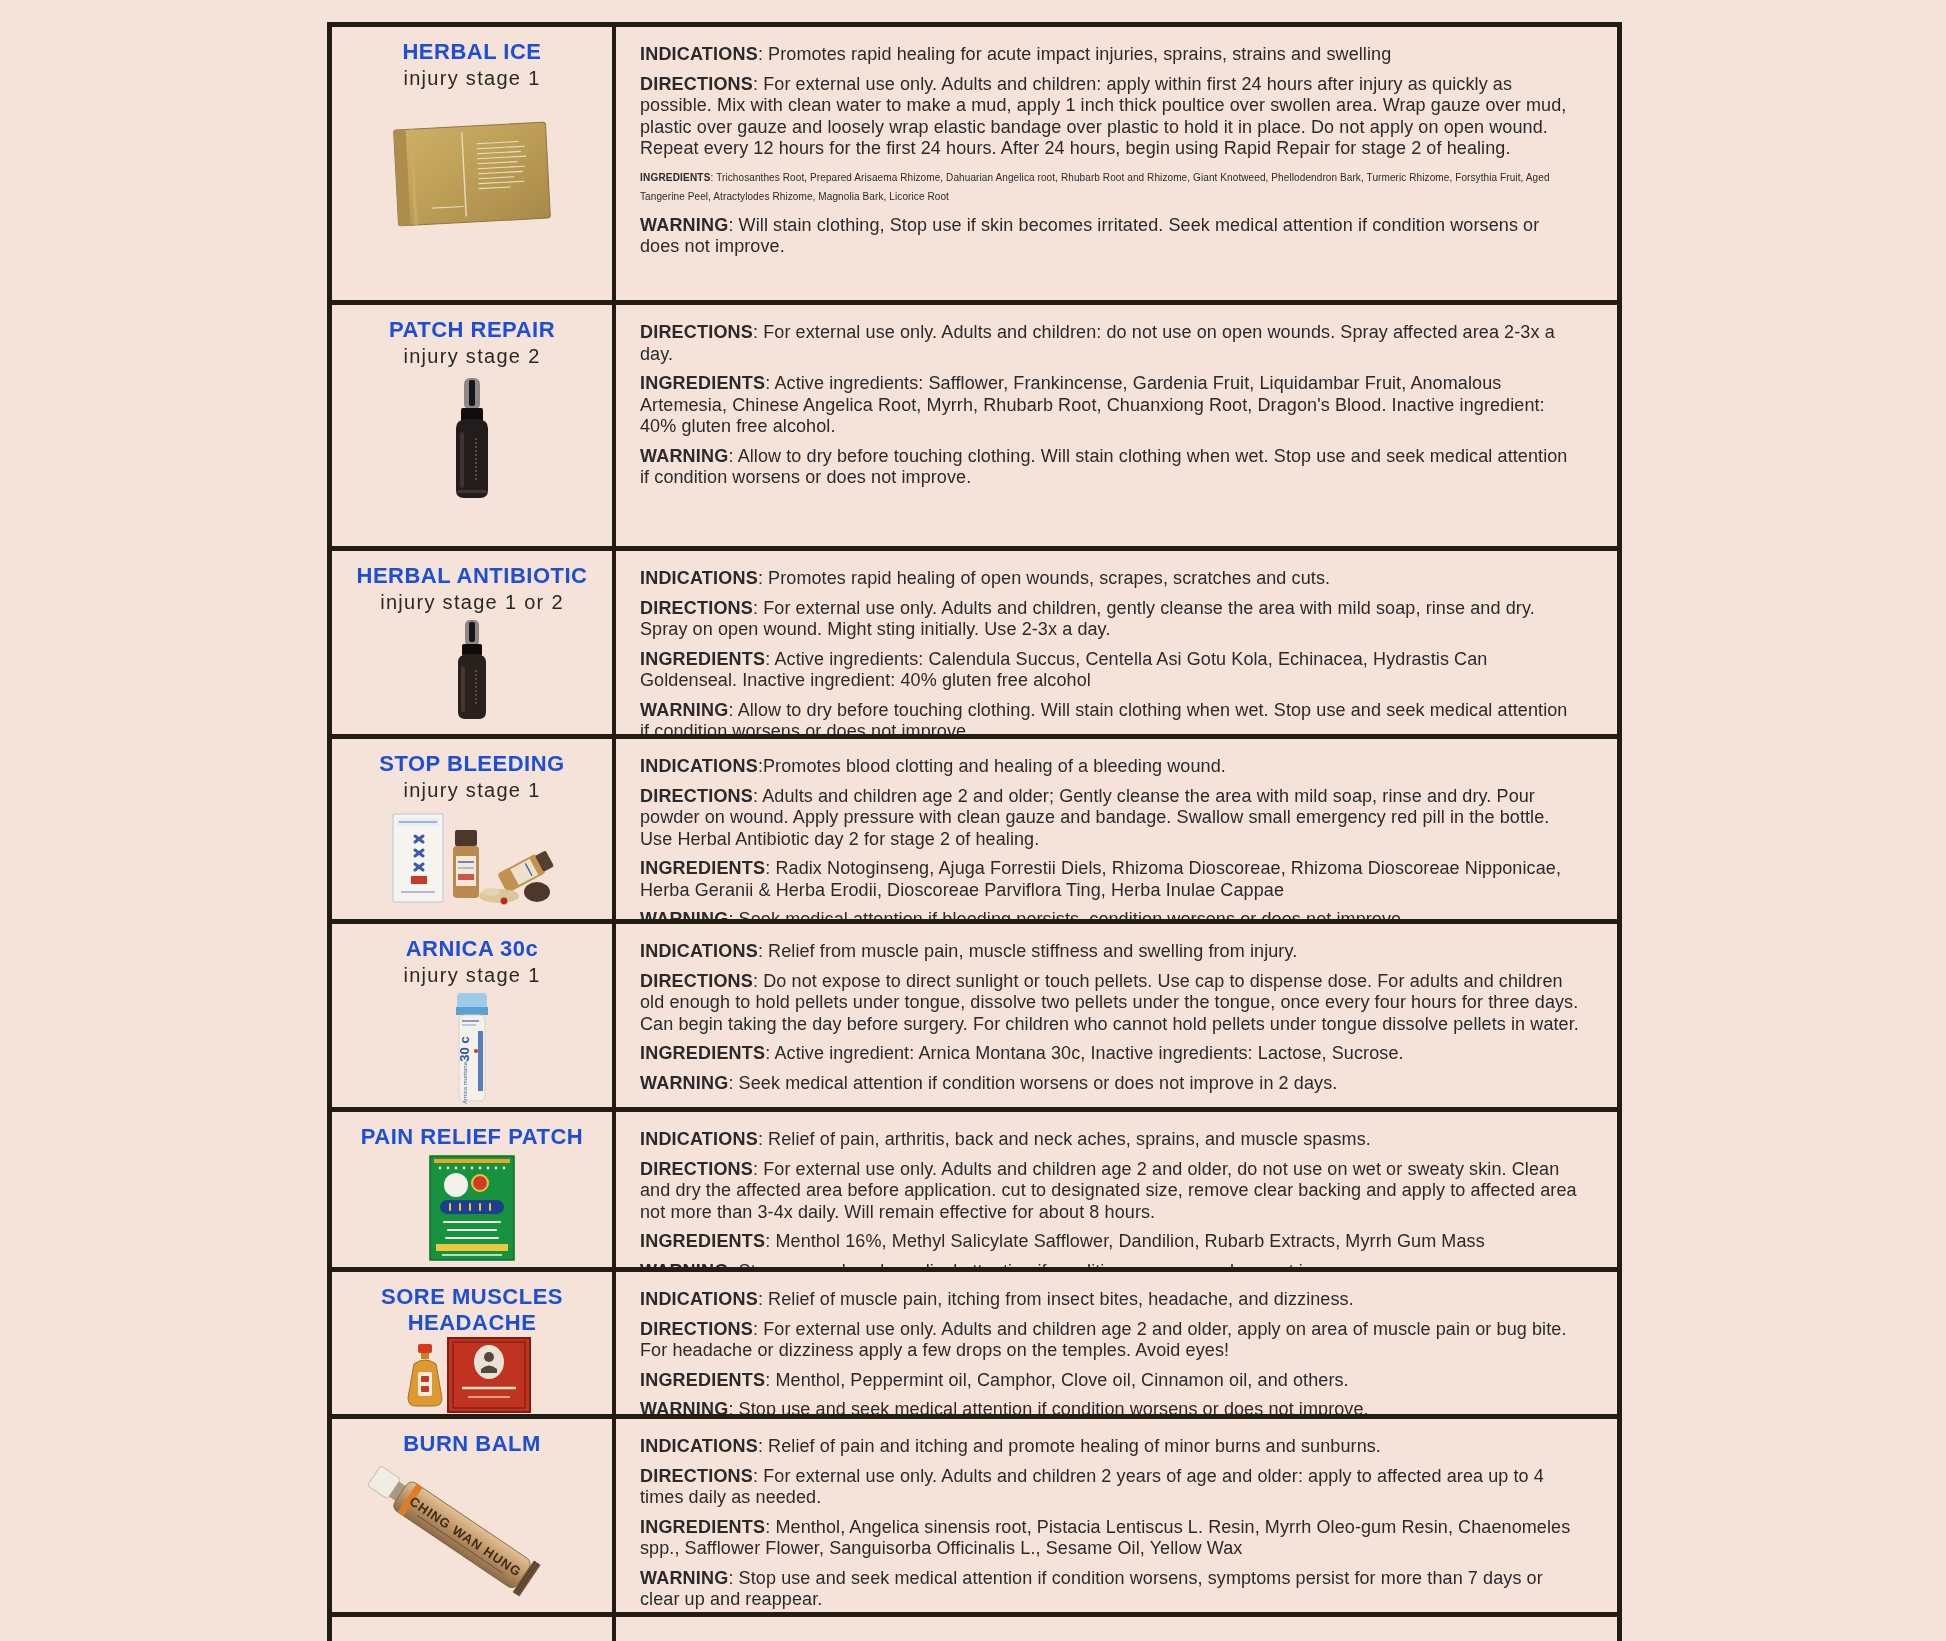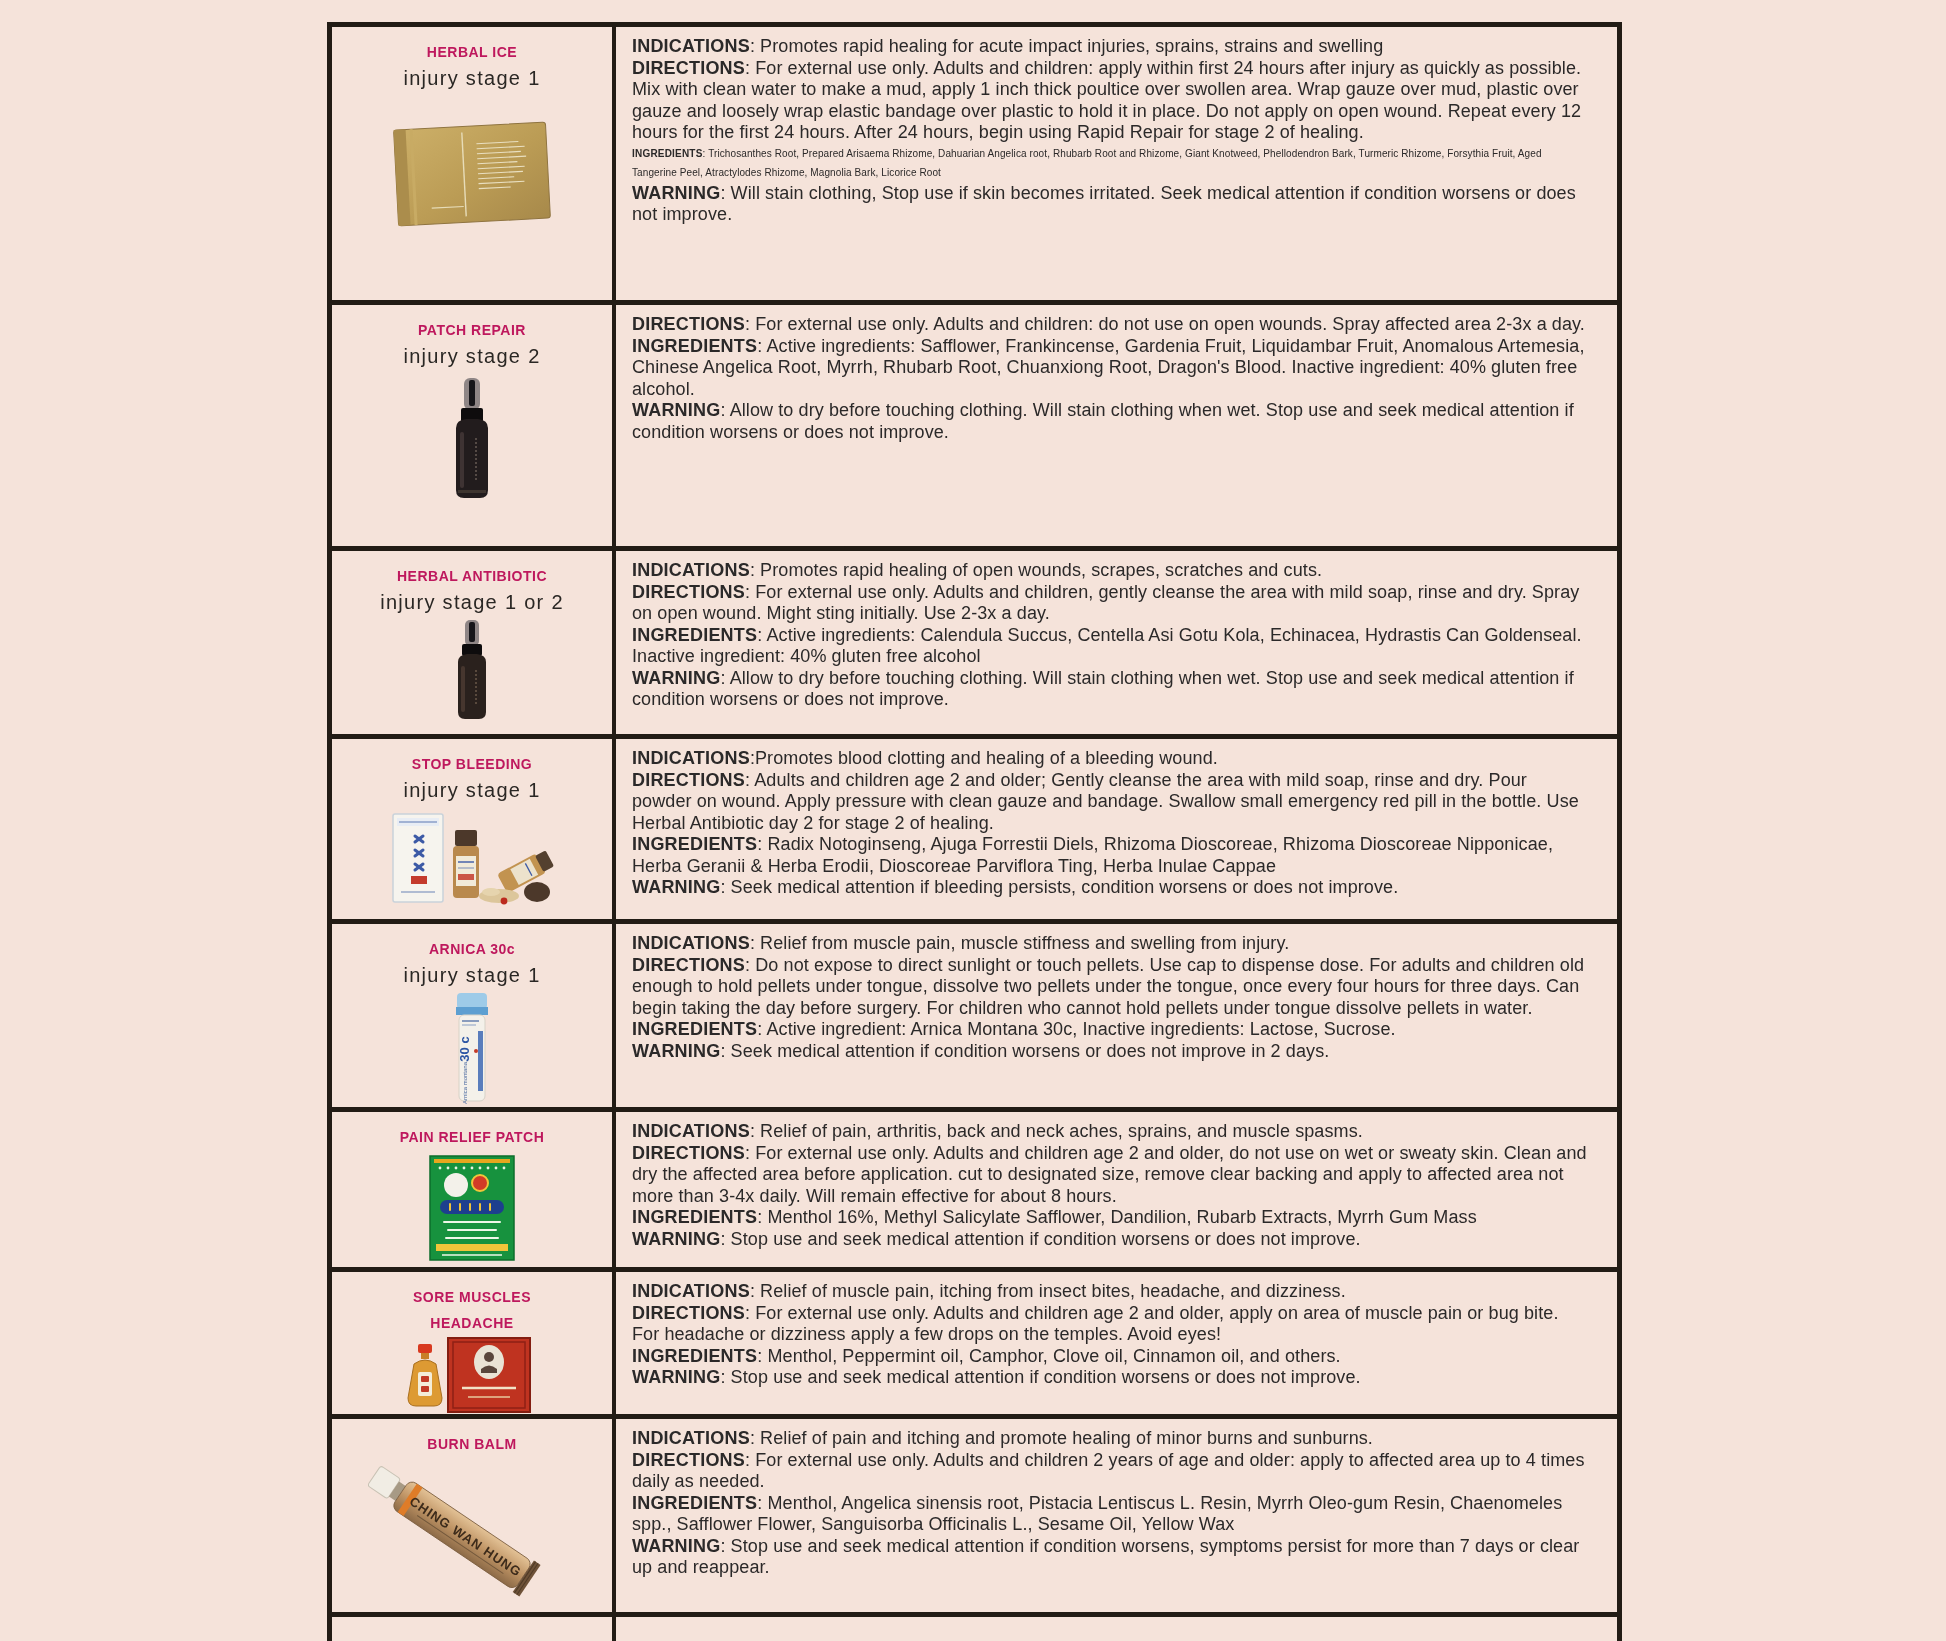--- a/index.html
+++ b/index.html
@@ -3,23 +3,23 @@
 <meta charset="utf-8">
 <style>
   html,body{margin:0;padding:0;width:1946px;height:1641px;overflow:hidden;
     background:#f5e3da;font-family:"Liberation Sans",sans-serif;}
   .sheet{position:absolute;left:327px;top:22px;width:1295px;box-sizing:border-box;
     border:5px solid #221c15;border-bottom:none;background:#f5e3da;}
   .row{display:flex;box-sizing:border-box;border-bottom:5px solid #221c15;}
   .pc{width:284px;min-width:284px;box-sizing:border-box;border-right:4px solid #221c15;
     display:flex;flex-direction:column;align-items:center;text-align:center;padding-top:12px;overflow:hidden;}
   .tc{flex:1;box-sizing:border-box;padding:9px 30px 0 16px;overflow:hidden;}
-  .ptitle{font-weight:700;font-size:14px;line-height:26px;letter-spacing:.5px;color:#be185d;white-space:pre-line;}
+  .ptitle{font-weight:700;font-size:22px;line-height:26px;letter-spacing:.5px;color:#1d4ed8;white-space:pre-line;}
   .pstage{font-weight:400;font-size:20px;line-height:27px;letter-spacing:1.3px;color:#2a2724;}
-  .sec{margin:0;font-size:18px;line-height:21.5px;color:#2b2929;letter-spacing:.1px;}
+  .sec{margin:8px;font-size:18px;line-height:21.5px;color:#2b2929;letter-spacing:.1px;}
   .sec .lbl{font-weight:700;letter-spacing:.2px;}
   .sec.small{font-size:10px;line-height:19.5px;}
   .art{flex:0 0 auto;}
   .stub{display:flex;}
   .stub .pc{padding:0;height:26px;}
 </style>
 </head>
 <body>
 
 <div class="sheet">

